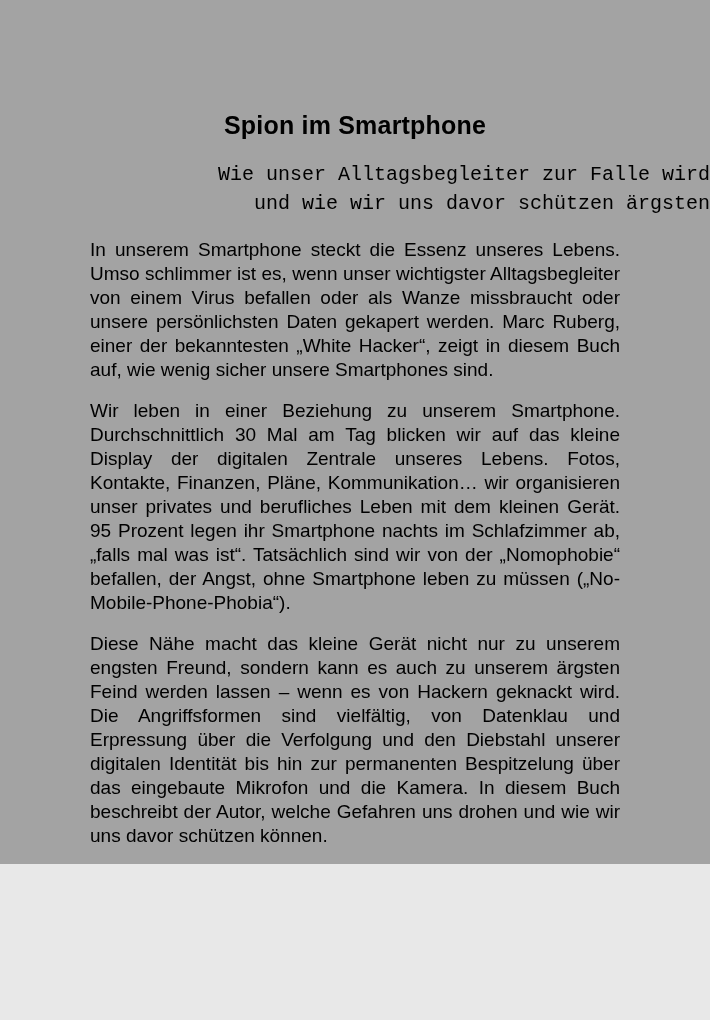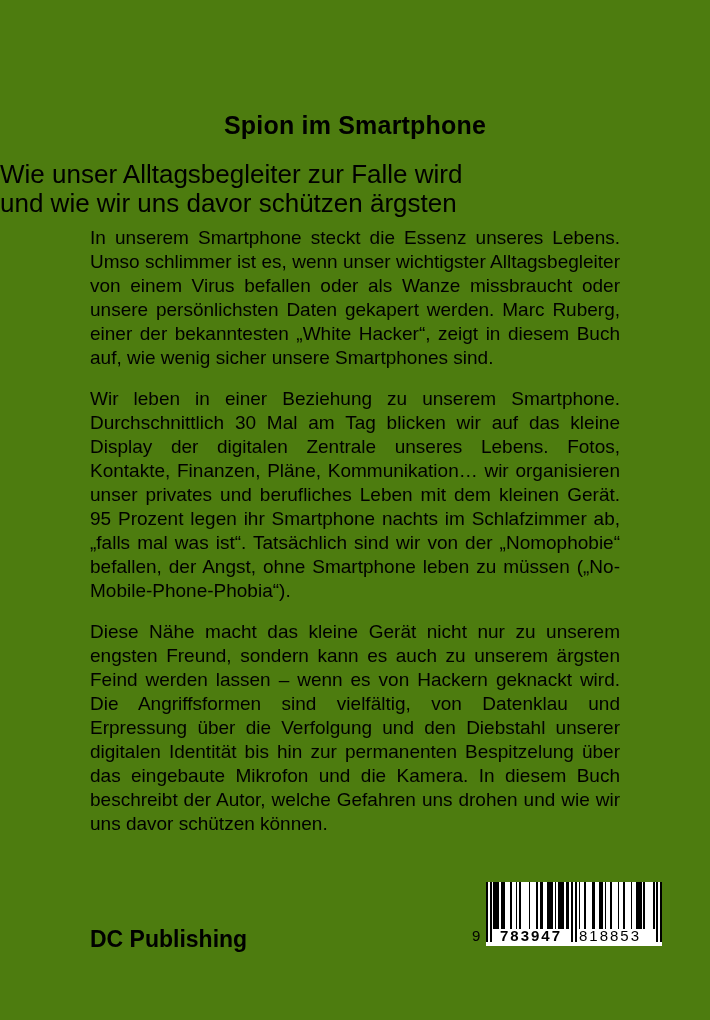--- a/index.html
+++ b/index.html
@@ -3,23 +3,23 @@
 <meta charset="utf-8">
 <style>
   html, body {
     margin: 0;
     padding: 0;
     background: #e8e8e8;
   }
   .page {
     position: relative;
     width: 710px;
-    height: 1020px;
+    height: 864px;
     margin: 0 auto;
-    background: #4d7c0f;
+    background: #a3a3a3;
     color: #000000;
     font-family: "Liberation Sans", sans-serif;
     overflow: hidden;
   }
   .title {
     position: absolute;
     top: 110px;
     left: 0;
     right: 0;
     margin: 0;
@@ -27,36 +27,37 @@
     font-size: 25px;
     font-weight: bold;
     line-height: 30px;
     letter-spacing: 0.2px;
   }
   .subtitle {
     position: absolute;
     top: 160px;
     left: 0;
     right: 0;
-    text-align: left;
-    font-size: 26px;
+    text-align: right;
+    font-size: 20px;
     line-height: 29px;
+    font-family: Liberation Mono, monospace;
   }
   .body-text {
     position: absolute;
     top: 226px;
     left: 90px;
     width: 530px;
     font-size: 19px;
     line-height: 24px;
     text-align: justify;
     hyphens: manual;
   }
   .body-text p {
-    margin: 0 0 17px 0;
+    margin: 12px 0 17px 0;
   }
   .publisher {
     position: absolute;
     left: 90px;
     top: 926px;
     font-size: 23px;
     font-weight: bold;
   }
   .barcode {
     position: absolute;

